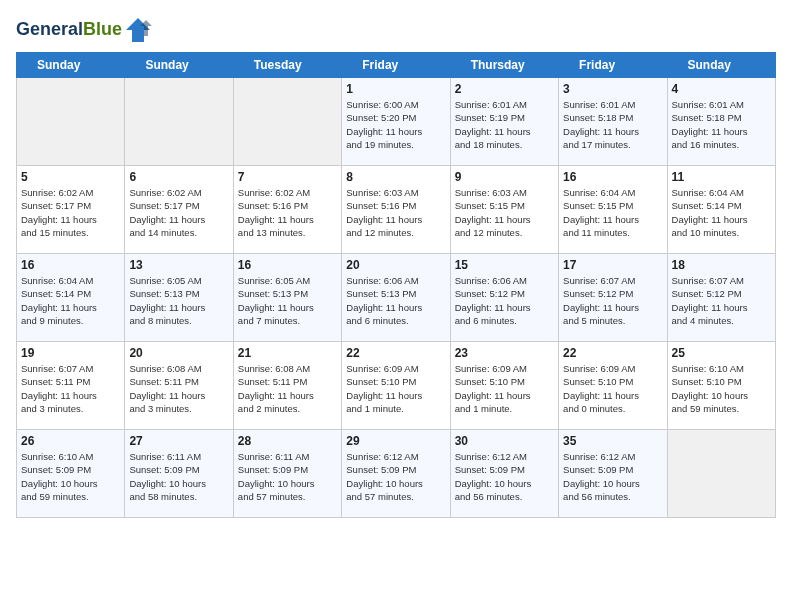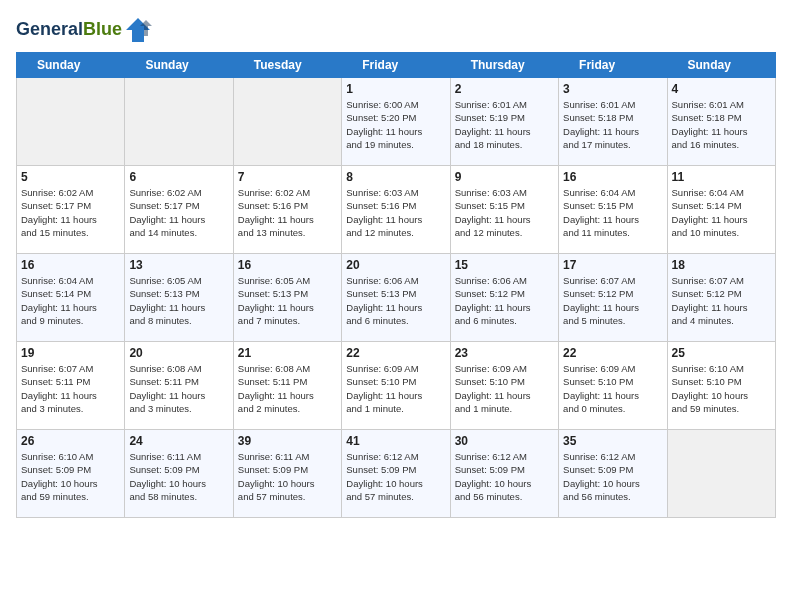--- a/index.html
+++ b/index.html
@@ -319,35 +319,35 @@
       </tr>
       <tr>
         <td>
           <span class="day-number">26</span>
           <div class="day-info" style="white-space: pre-line;">Sunrise: 6:10 AM
 Sunset: 5:09 PM
 Daylight: 10 hours
 and 59 minutes.</div>
         </td>
         <td>
-          <span class="day-number">24</span>
+          <span class="day-number">27</span>
           <div class="day-info" style="white-space: pre-line;">Sunrise: 6:11 AM
 Sunset: 5:09 PM
 Daylight: 10 hours
 and 58 minutes.</div>
         </td>
         <td>
-          <span class="day-number">39</span>
+          <span class="day-number">28</span>
           <div class="day-info" style="white-space: pre-line;">Sunrise: 6:11 AM
 Sunset: 5:09 PM
 Daylight: 10 hours
 and 57 minutes.</div>
         </td>
         <td>
-          <span class="day-number">41</span>
+          <span class="day-number">29</span>
           <div class="day-info" style="white-space: pre-line;">Sunrise: 6:12 AM
 Sunset: 5:09 PM
 Daylight: 10 hours
 and 57 minutes.</div>
         </td>
         <td>
           <span class="day-number">30</span>
           <div class="day-info" style="white-space: pre-line;">Sunrise: 6:12 AM
 Sunset: 5:09 PM
 Daylight: 10 hours

